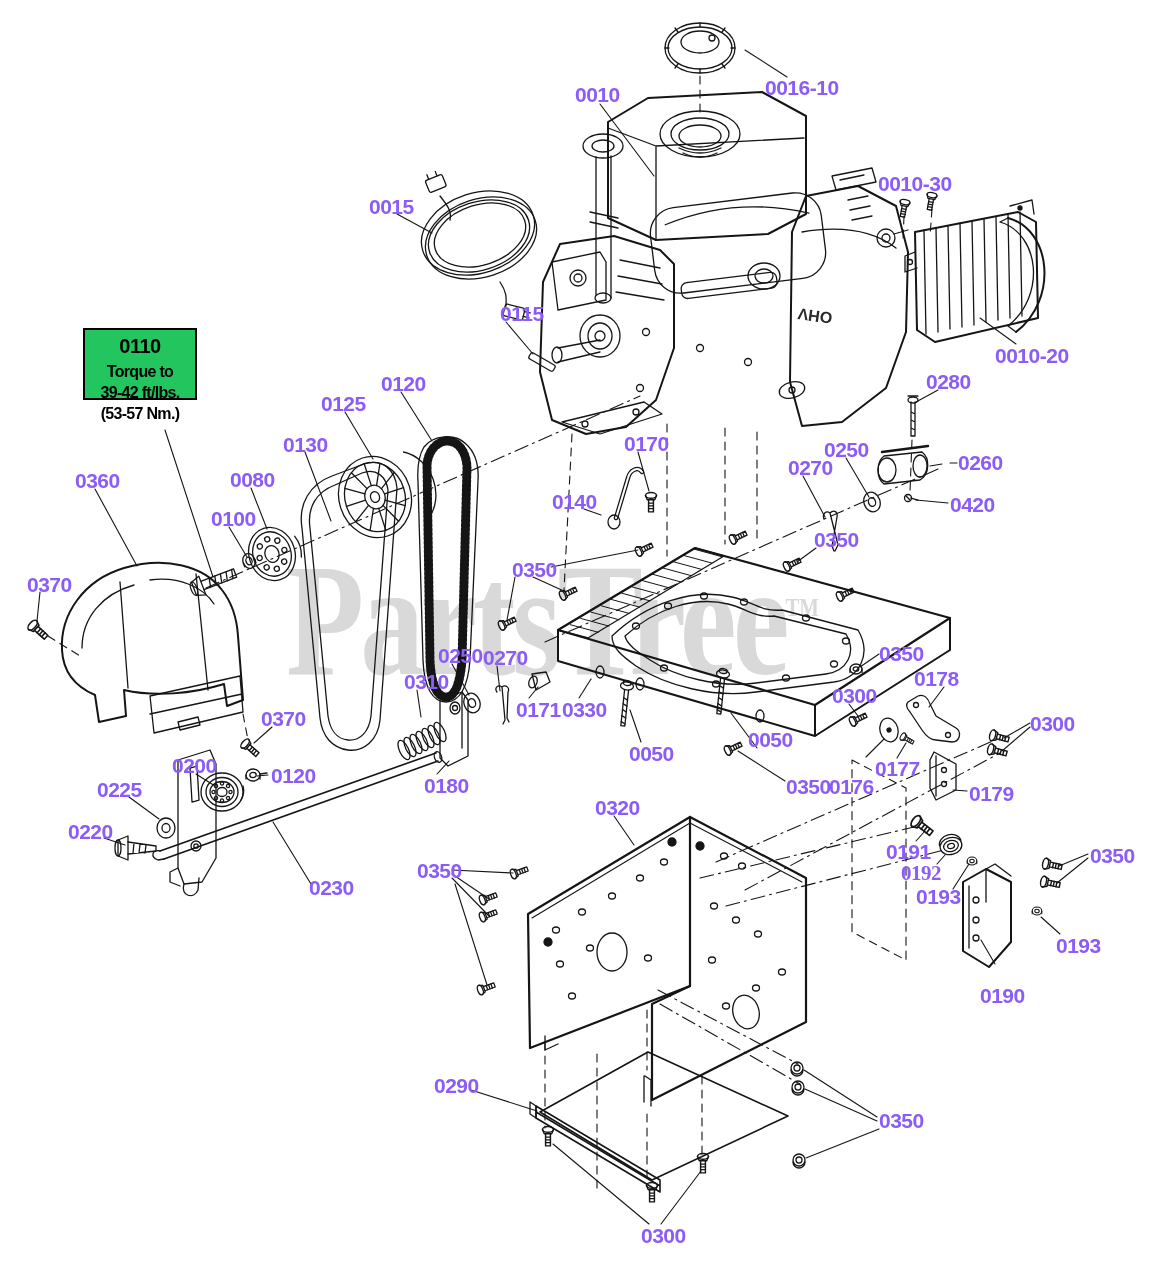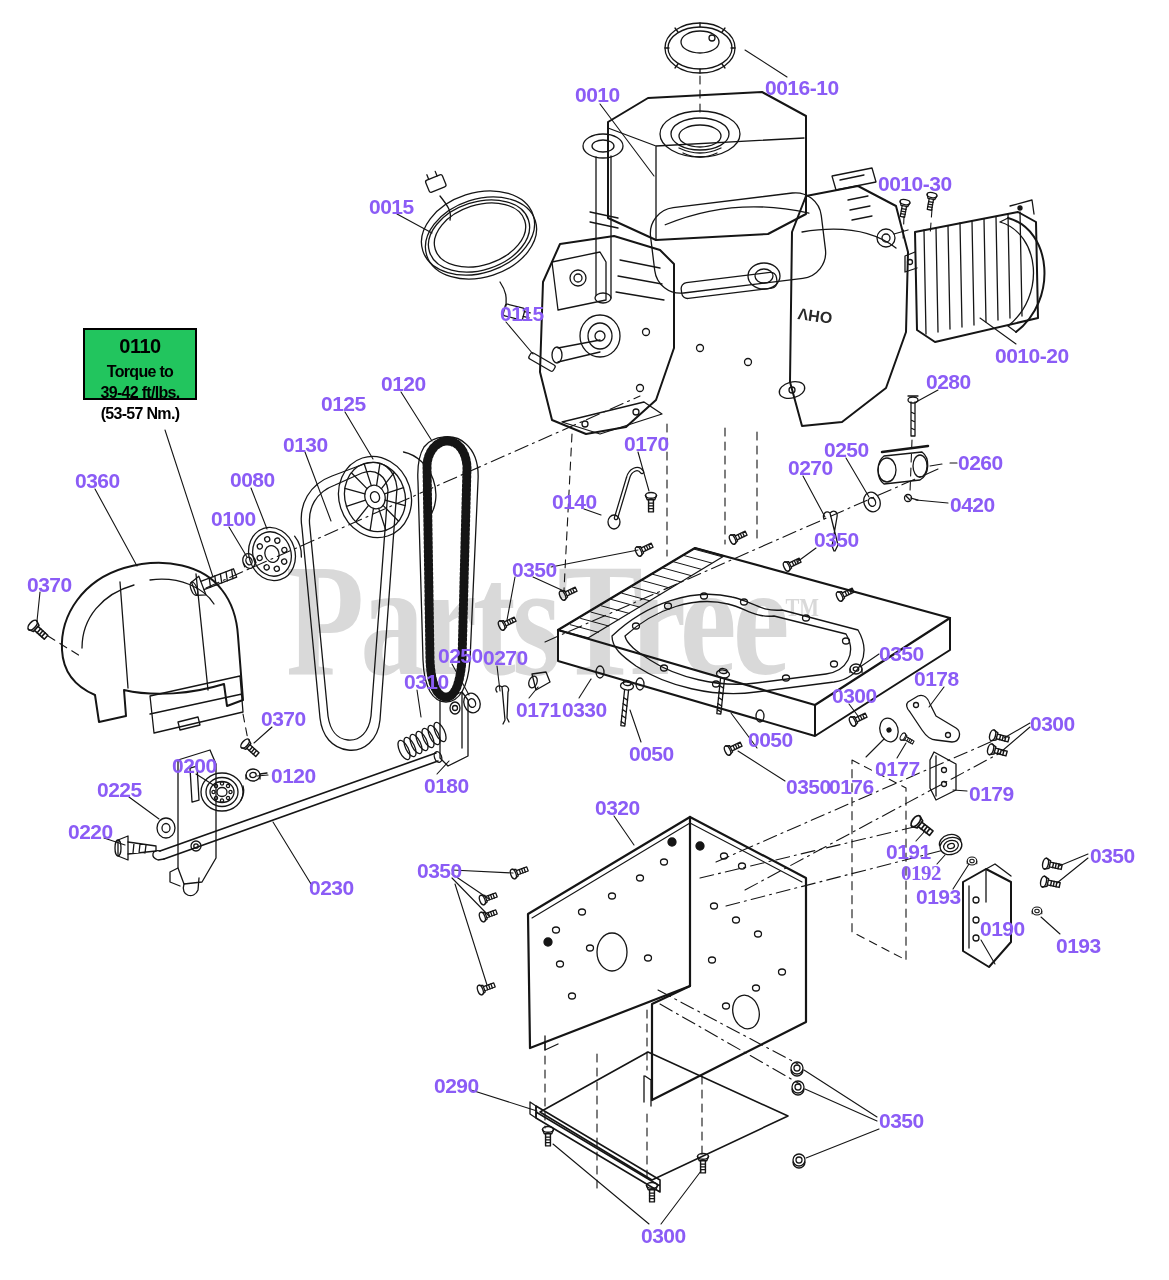--- a/index.html
+++ b/index.html
@@ -530,17 +530,17 @@
     <div class="plabel" style="left: 969px; top: 783px;">0179</div>
     <div class="plabel" style="left: 595px; top: 797px;">0320</div>
     <div class="plabel" style="left: 68px; top: 821px;">0220</div>
     <div class="plabel" style="left: 886px; top: 841px;">0191</div>
     <div class="plabel" style="left: 1090px; top: 845px;">0350</div>
     <div class="plabel" style="left: 417px; top: 860px;">0350</div>
     <div class="plabel" style="left: 901px; top: 863px; font-family: Liberation Serif, serif;">0192</div>
     <div class="plabel" style="left: 309px; top: 877px;">0230</div>
     <div class="plabel" style="left: 916px; top: 886px;">0193</div>
     <div class="plabel" style="left: 1056px; top: 935px;">0193</div>
-    <div class="plabel" style="left: 980px; top: 918px;">0190</div>
+    <div class="plabel" style="left: 980px; top: 985px;">0190</div>
     <div class="plabel" style="left: 434px; top: 1075px;">0290</div>
     <div class="plabel" style="left: 879px; top: 1110px;">0350</div>
     <div class="plabel" style="left: 641px; top: 1225px;">0300</div>
   </div>
 
 </body></html>

